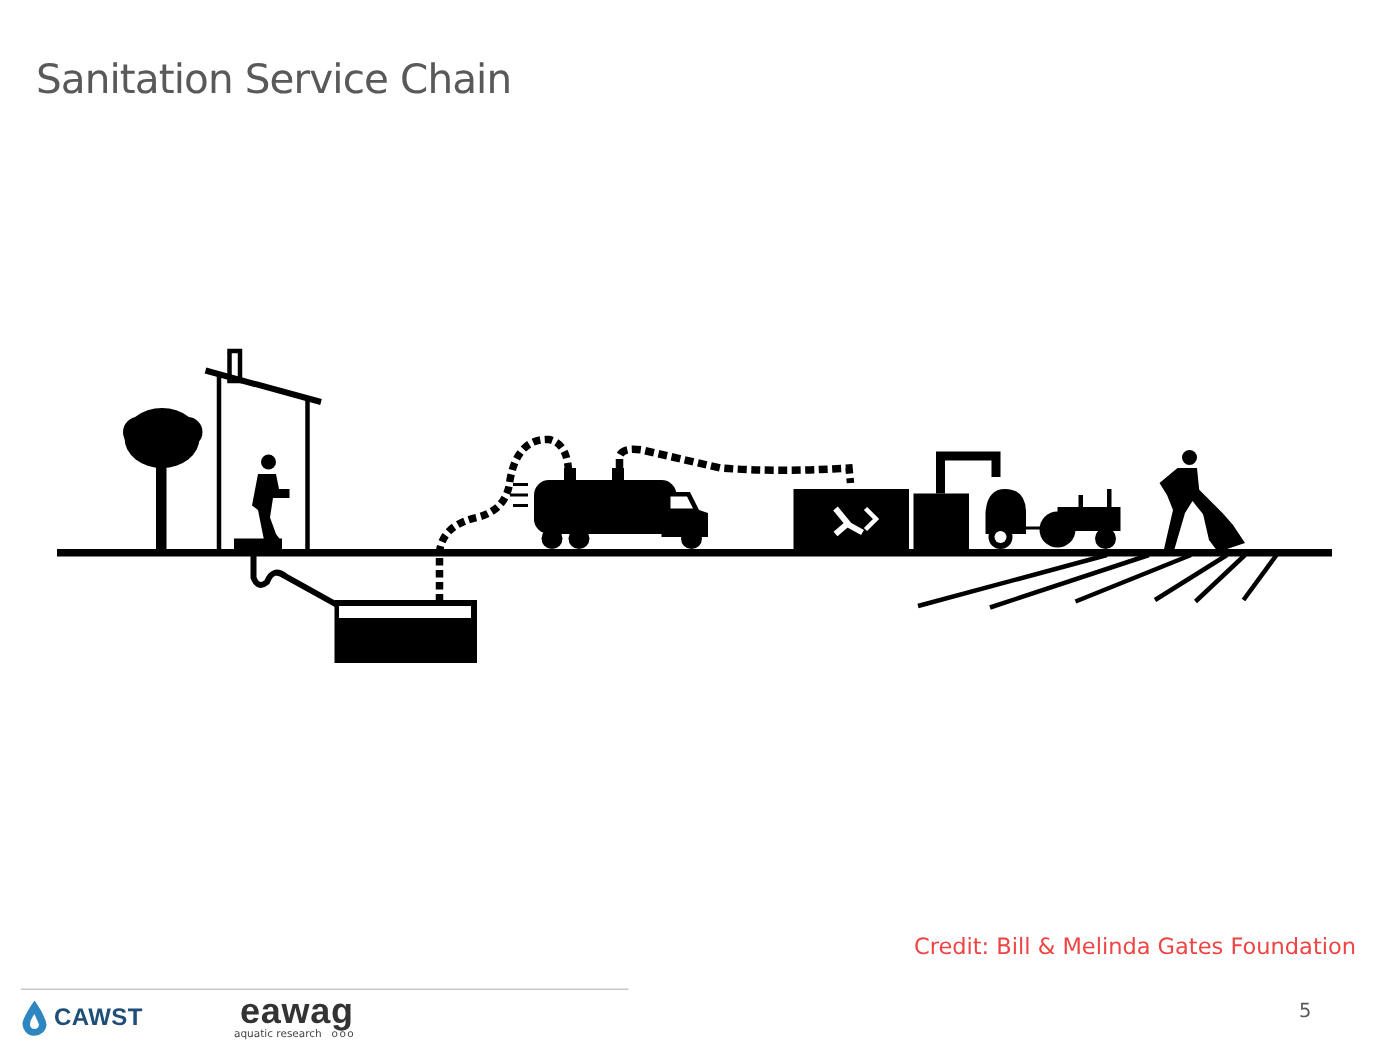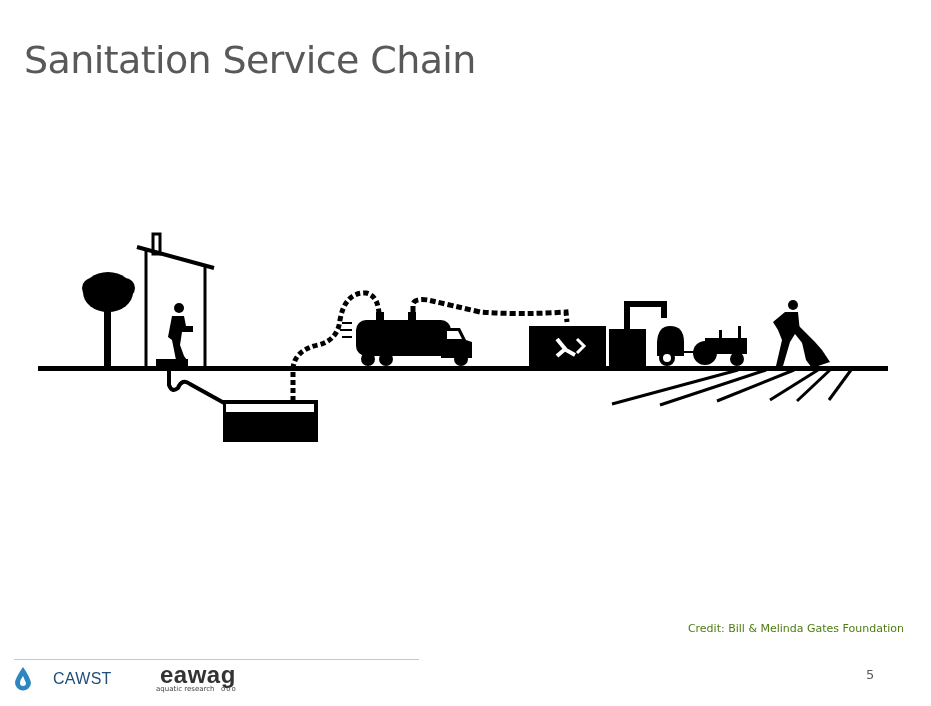--- a/index.html
+++ b/index.html
@@ -1,23 +1,23 @@
 <!DOCTYPE html>
 <html><head>
 <meta charset="utf-8">
 <style>
   html, body { margin:0; padding:0; background:#fff; }
   body { width:931px; height:706px; position:relative; overflow:hidden; font-family:"DejaVu Sans", sans-serif; }
-  .title { position:absolute; left:24px; top:38px; font-size:38px; color:#595959; letter-spacing:-0.6px; font-family:"DejaVu Sans", sans-serif; font-weight:normal; }
+  .title { position:absolute; left:24px; top:38px; font-size:27px; color:#595959; letter-spacing:-0.6px; font-family:"DejaVu Sans", sans-serif; font-weight:normal; }
   .illus { position:absolute; left:0; top:0; width:931px; height:706px; }
-  .credit { position:absolute; right:27px; top:622px; font-size:11px; color:#4d7c0f; font-family:"DejaVu Sans", sans-serif; }
+  .credit { position:absolute; right:27px; top:622px; font-size:15px; color:#ef4444; font-family:"DejaVu Sans", sans-serif; }
   .pagenum { position:absolute; left:866px; top:667px; font-size:13px; color:#595959; }
   .footer-line { position:absolute; left:14px; top:659px; width:405px; height:1px; background:#c8c8c8; }
   .logo-cawst { position:absolute; left:13px; top:666px; display:flex; align-items:center; }
-  .logo-cawst .txt { font-family:"Liberation Sans", sans-serif; font-weight:normal; font-size:16px; color:#1f4e79; margin-left:20px; letter-spacing:0.3px; }
+  .logo-cawst .txt { font-family:"Liberation Sans", sans-serif; font-weight:bold; font-size:16px; color:#1f4e79; margin-left:3px; letter-spacing:0.3px; }
   .logo-eawag { position:absolute; left:136px; top:660px; }
   .logo-eawag .big { font-family:Liberation Sans, sans-serif; font-weight:bold; font-size:24px; color:#333; letter-spacing:0.5px; line-height:26px; position:absolute; left:24px; top:2px; }
   .logo-eawag .small { font-family:"DejaVu Sans", sans-serif; font-size:7px; color:#444; position:absolute; left:0; top:25px; white-space:nowrap;margin-left:20px; }
   .logo-eawag .dots { font-family:"DejaVu Sans", sans-serif; font-size:7px; color:#444; position:absolute; left:85px; top:25px; white-space:nowrap; letter-spacing:1px;text-align:right; }
 </style>
 </head>
 <body>
 
 <div class="title">Sanitation Service Chain</div>
 

